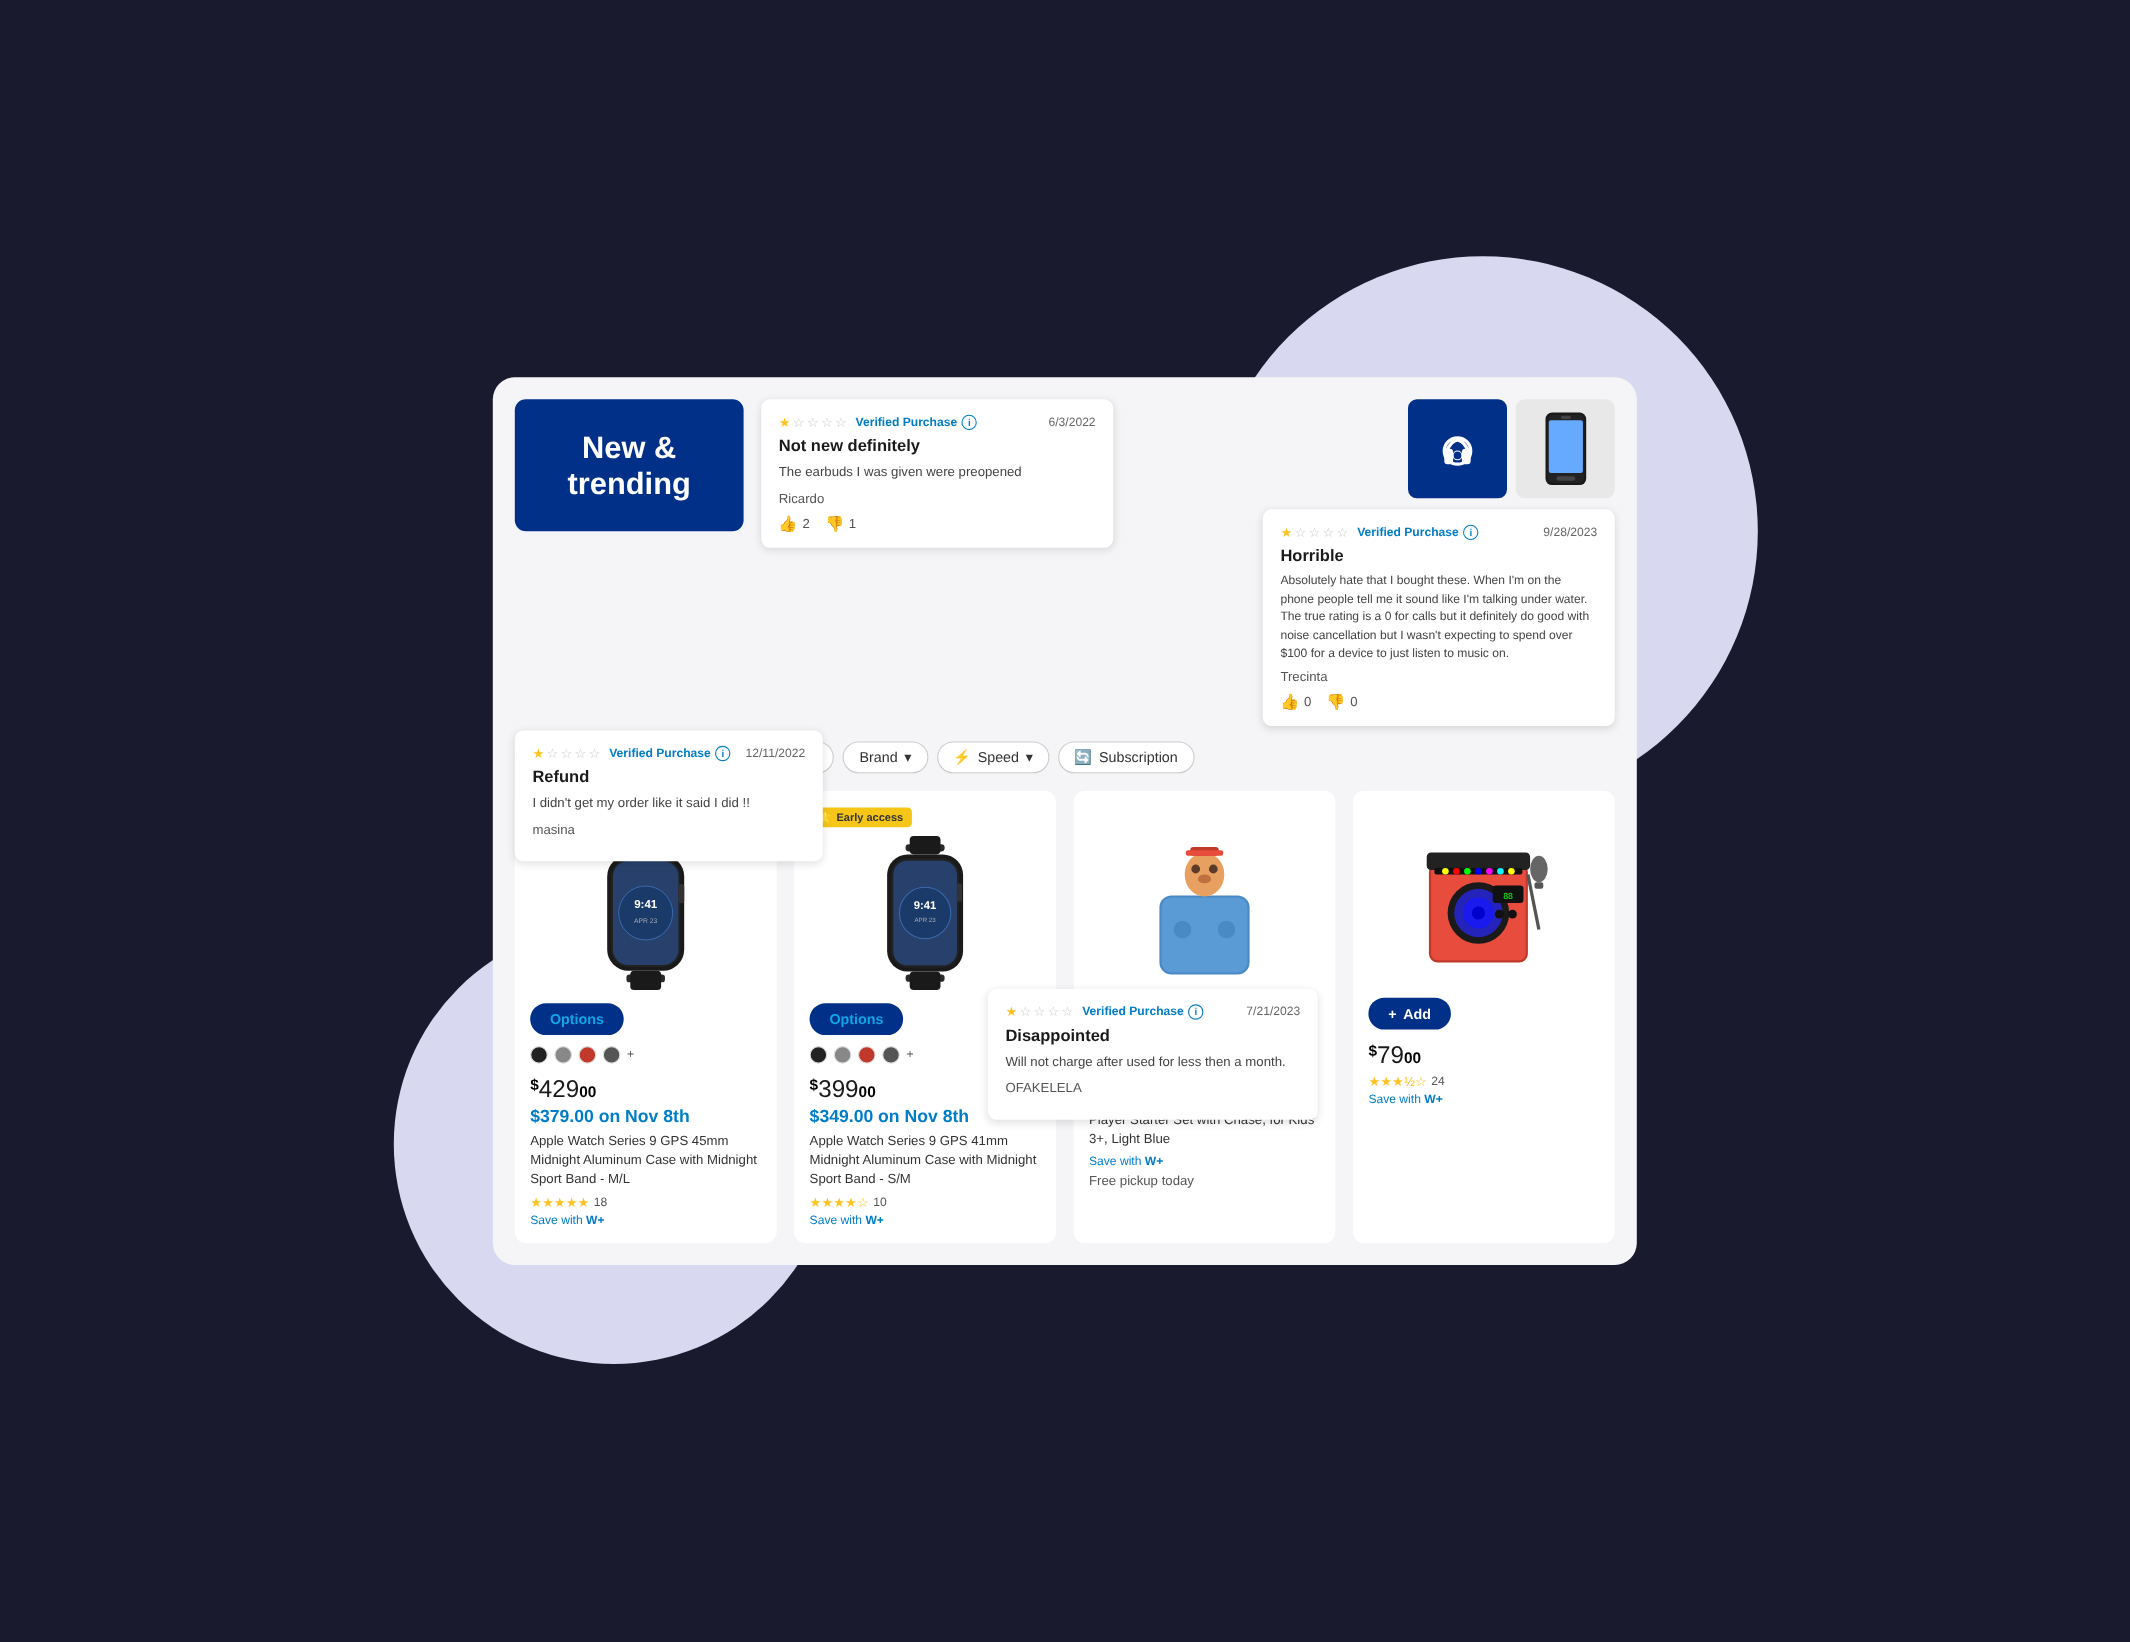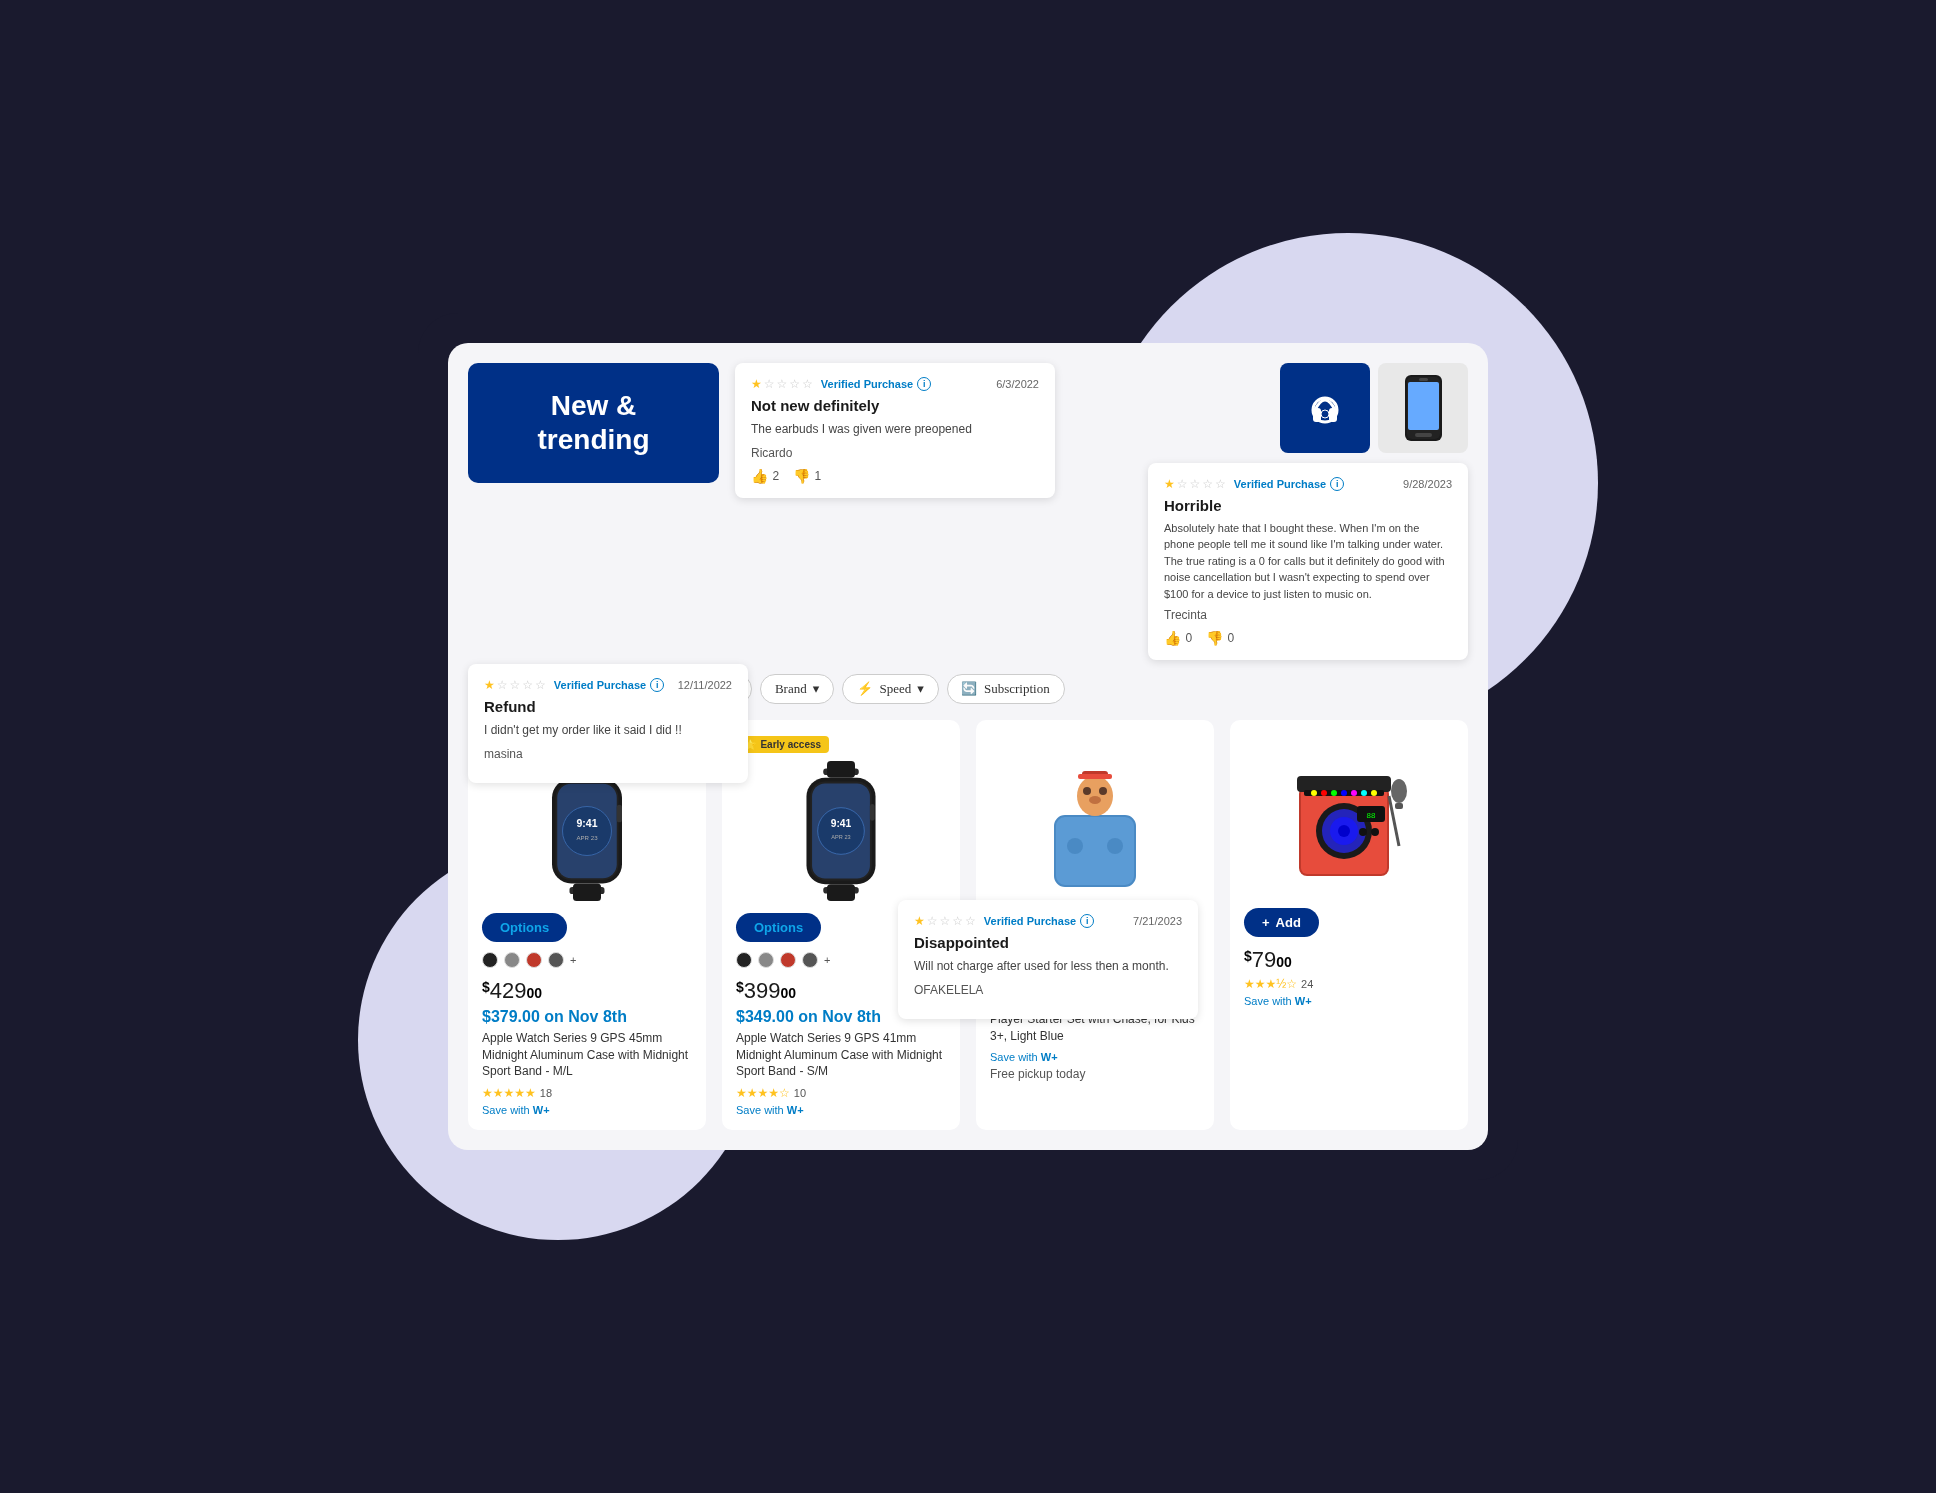--- a/index.html
+++ b/index.html
@@ -45,21 +45,21 @@
     .screen {
       background: #f5f5f8;
       border-radius: 20px;
       overflow: hidden;
       position: relative;
       z-index: 1;
       padding: 20px;
     }
 
     .banner {
-      width: 251px;
+      width: 208px;
       height: 120px;
       background: #003087;
       border-radius: 10px;
       display: flex;
       align-items: center;
       justify-content: center;
       flex-shrink: 0;
     }
 
     .banner-text {
@@ -183,21 +183,20 @@
       display: flex;
       align-items: center;
       gap: 6px;
       padding: 6px 14px;
       border: 1px solid #ccc;
       border-radius: 20px;
       background: white;
       font-size: 13px;
       color: #333;
       cursor: pointer;
-      font-family: Liberation Serif, serif;
     }
 
     
     .products-grid {
       display: grid;
       grid-template-columns: repeat(4, 1fr);
       gap: 16px;
     }
 
     .product-card {

